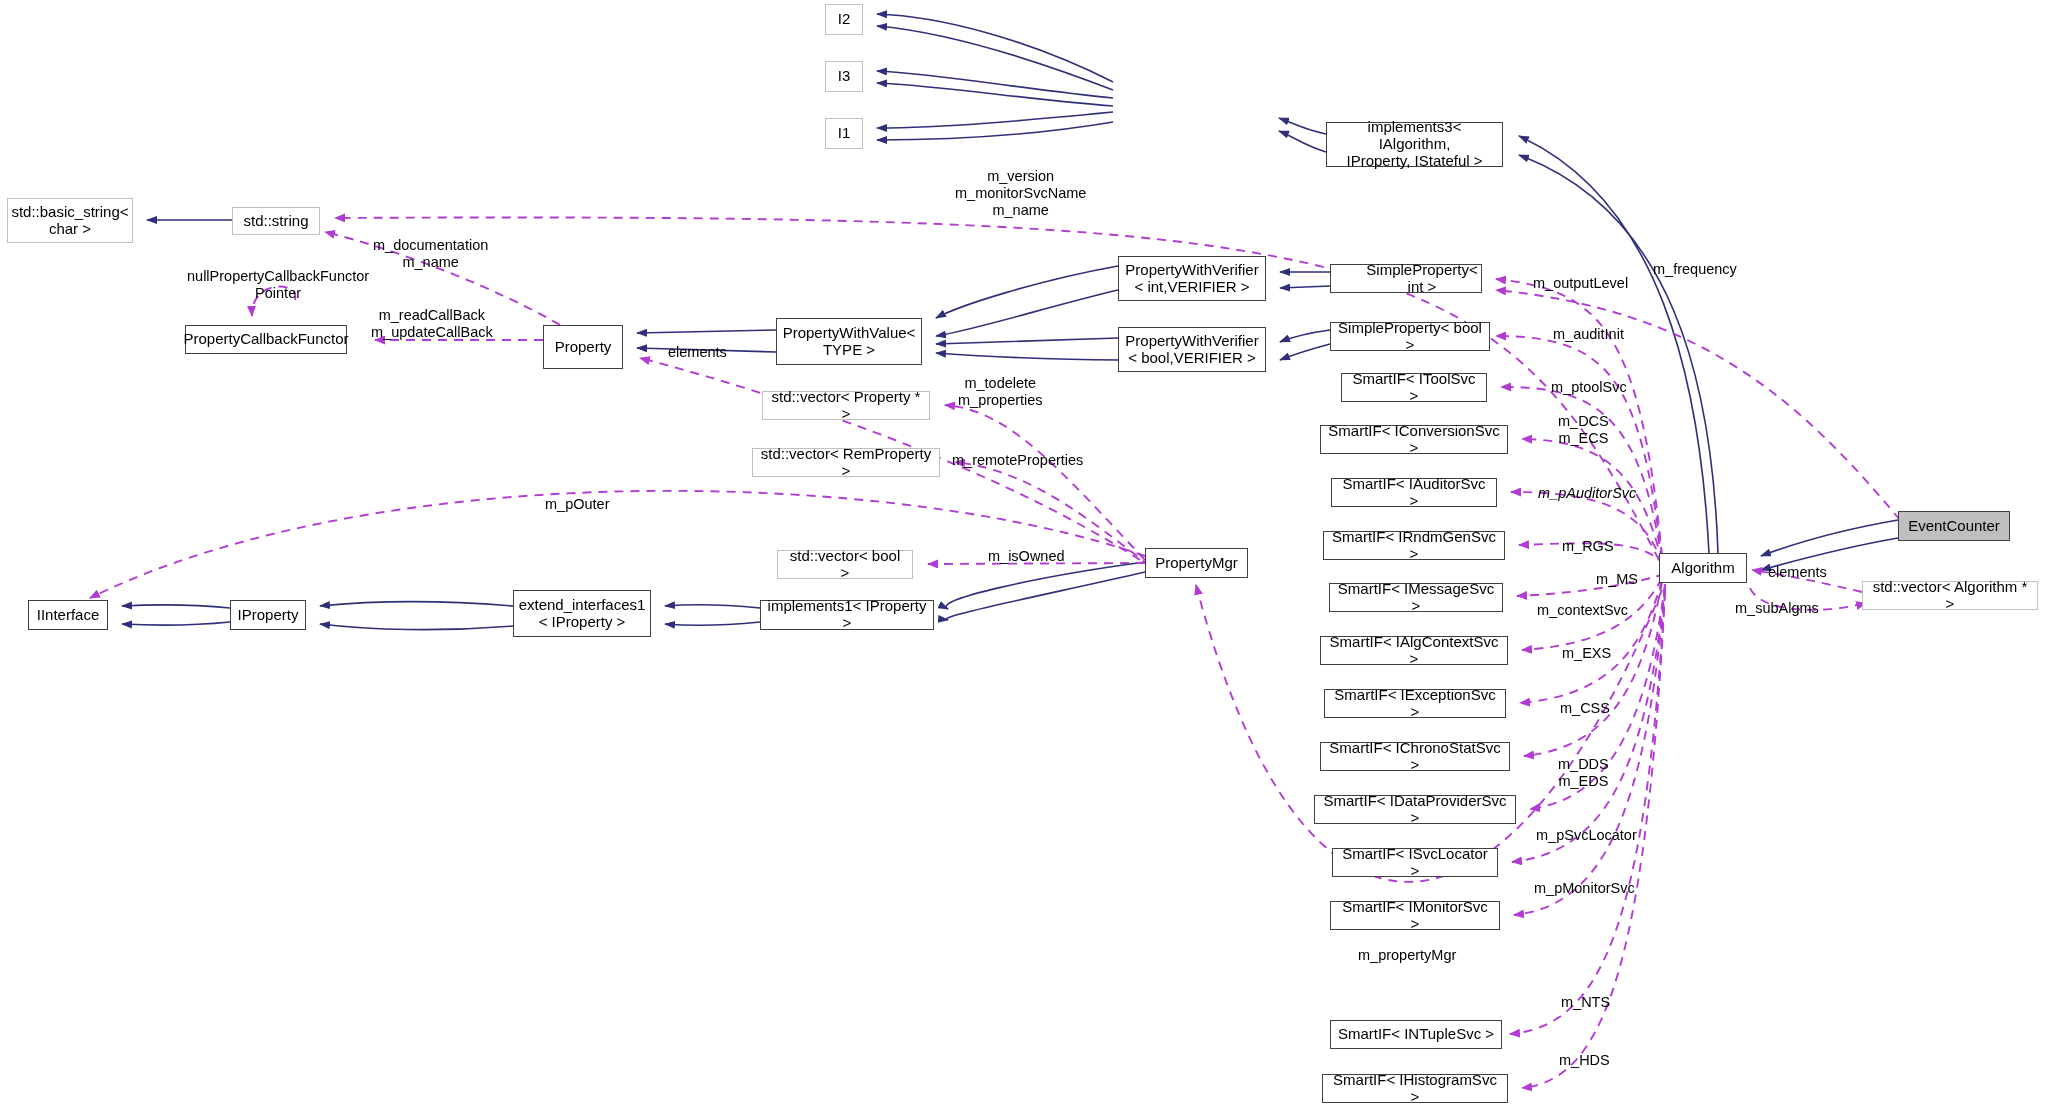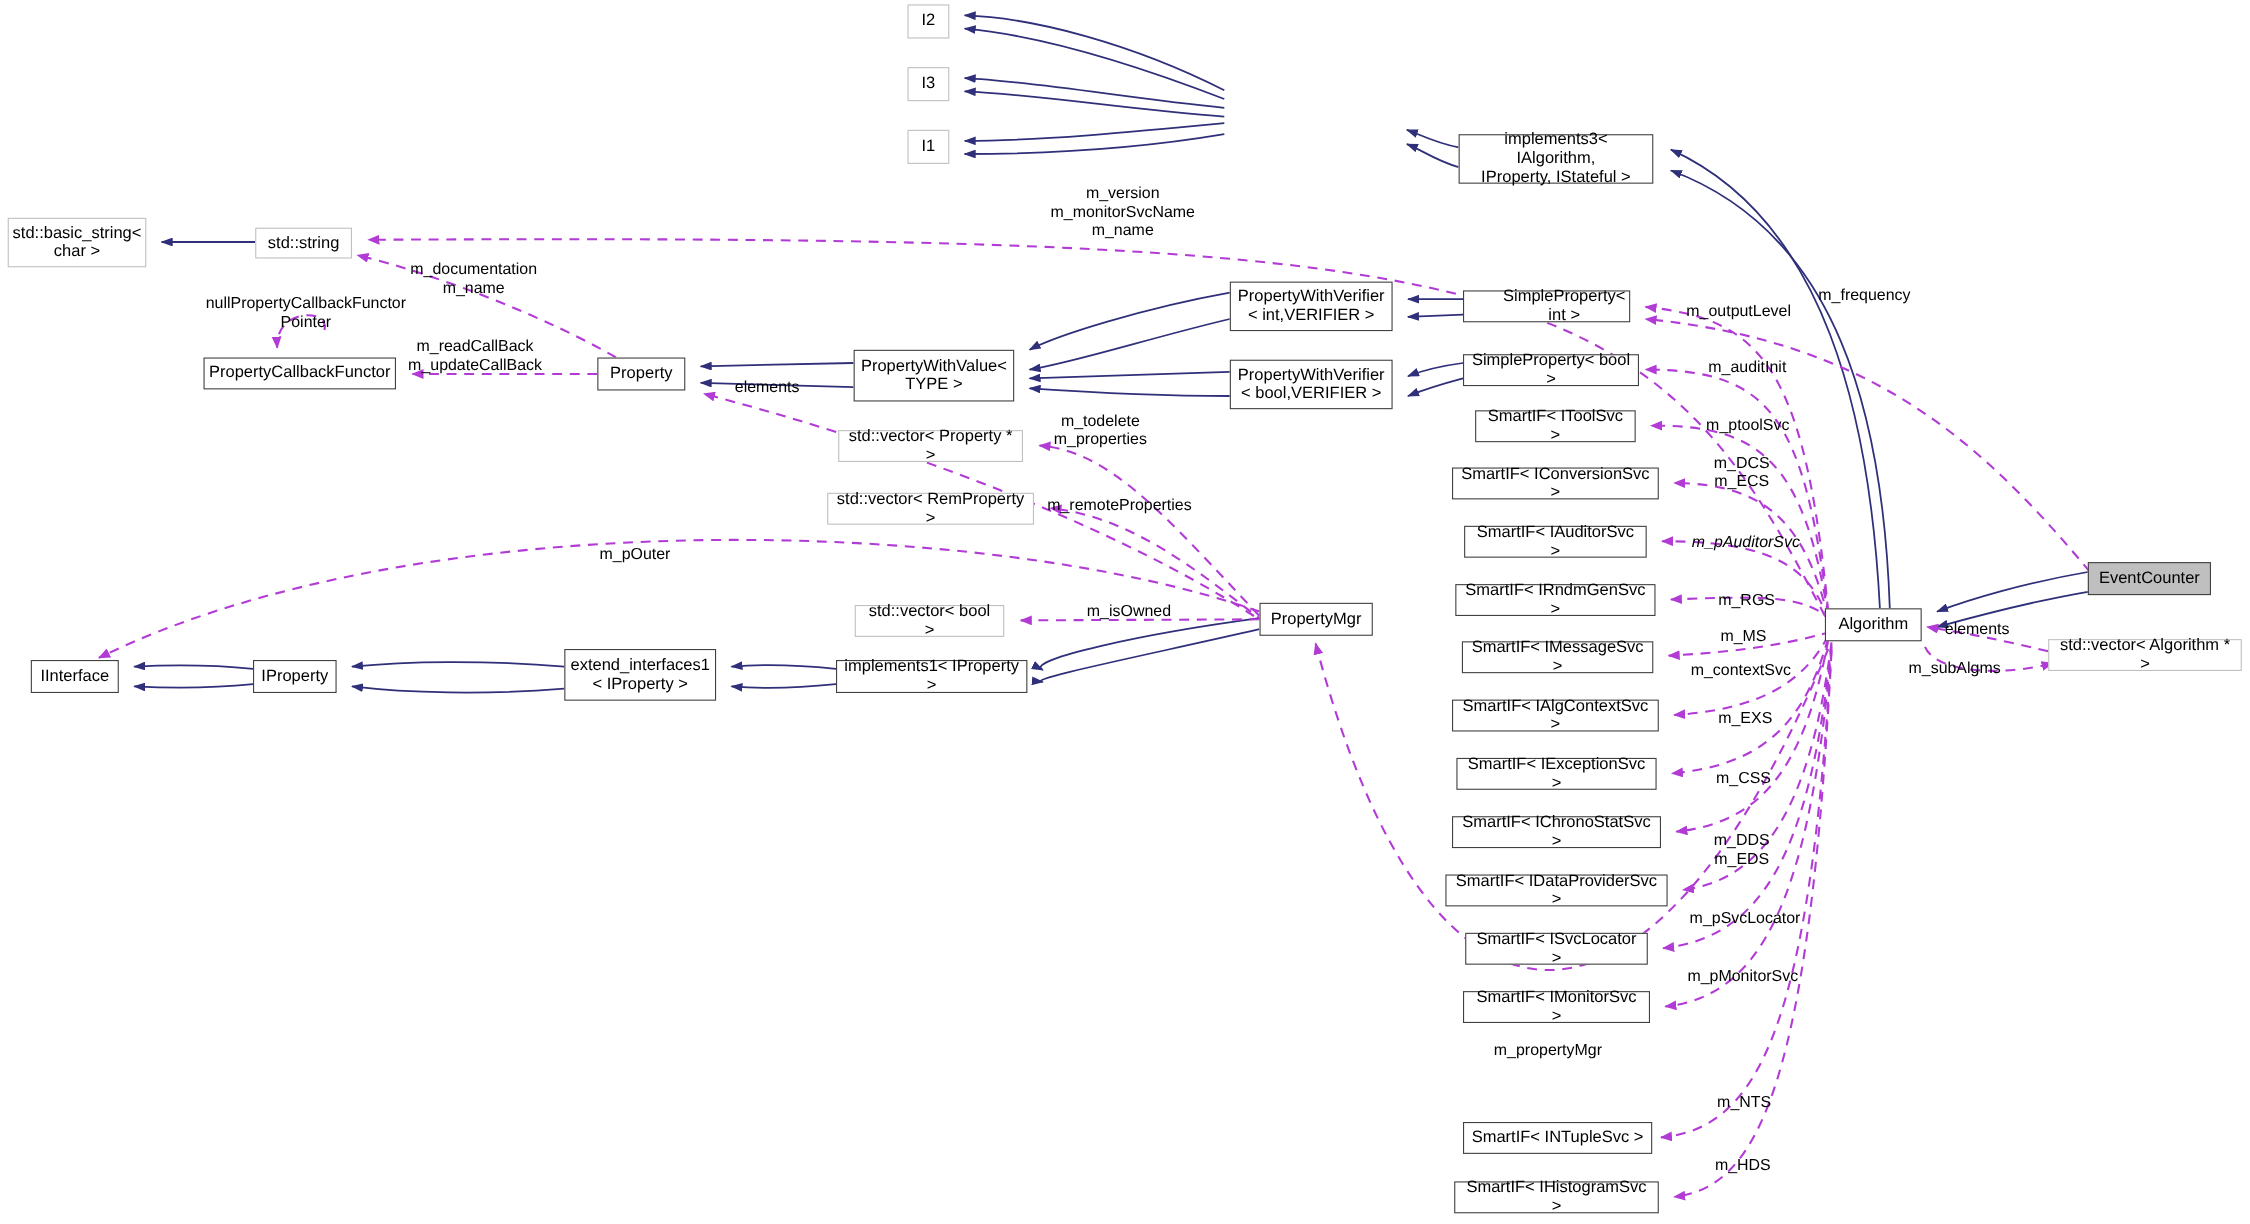--- a/index.html
+++ b/index.html
@@ -172,22 +172,22 @@
 
   <div class="node weak" style="left:825px;top:4px;width:38px;height:31px;">I2</div>
   <div class="node weak" style="left:825px;top:61px;width:38px;height:31px;">I3</div>
   <div class="node weak" style="left:825px;top:118px;width:38px;height:31px;">I1</div>
   <div class="node strong" style="left:1326px;top:122px;width:177px;height:45px;">implements3&lt; IAlgorithm,
 IProperty, IStateful &gt;</div>
 
   <div class="node weak" style="left:7px;top:198px;width:126px;height:45px;">std::basic_string&lt;
 char &gt;</div>
   <div class="node weak" style="left:232px;top:207px;width:88px;height:28px;">std::string</div>
-  <div class="node strong" style="left:185px;top:325px;width:175px;height:29px;">PropertyCallbackFunctor</div>
-  <div class="node strong" style="left:543px;top:325px;width:80px;height:30px;">Property</div>
+  <div class="node strong" style="left:185px;top:325px;width:162px;height:29px;">PropertyCallbackFunctor</div>
+  <div class="node strong" style="left:543px;top:325px;width:80px;height:44px;">Property</div>
   <div class="node strong" style="left:776px;top:318px;width:146px;height:47px;">PropertyWithValue&lt;
 TYPE &gt;</div>
   <div class="node strong" style="left:1118px;top:256px;width:148px;height:45px;">PropertyWithVerifier
 &lt; int,VERIFIER &gt;</div>
   <div class="node strong" style="left:1118px;top:327px;width:148px;height:45px;">PropertyWithVerifier
 &lt; bool,VERIFIER &gt;</div>
   <div class="node strong" style="left:1330px;top:264px;width:152px;height:29px;padding-left:38px;">SimpleProperty&lt; int &gt;</div>
   <div class="node strong" style="left:1330px;top:322px;width:160px;height:29px;">SimpleProperty&lt; bool &gt;</div>
   <div class="node weak" style="left:762px;top:391px;width:168px;height:29px;">std::vector&lt; Property * &gt;</div>
   <div class="node weak" style="left:752px;top:448px;width:188px;height:29px;">std::vector&lt; RemProperty &gt;</div>
@@ -228,21 +228,21 @@
   <div class="edge-label" style="left:371px;top:307px;">m_readCallBack
 m_updateCallBack</div>
   <div class="edge-label" style="left:668px;top:344px;">elements</div>
   <div class="edge-label" style="left:1533px;top:275px;">m_outputLevel</div>
   <div class="edge-label" style="left:1553px;top:326px;">m_auditInit</div>
   <div class="edge-label" style="left:1551px;top:379px;">m_ptoolSvc</div>
   <div class="edge-label" style="left:1558px;top:413px;">m_DCS
 m_ECS</div>
   <div class="edge-label" style="left:1538px;top:485px;font-style:italic;">m_pAuditorSvc</div>
   <div class="edge-label" style="left:1562px;top:538px;">m_RGS</div>
-  <div class="edge-label" style="left:1564px;top:571px;">m_MS</div>
+  <div class="edge-label" style="left:1596px;top:571px;">m_MS</div>
   <div class="edge-label" style="left:1537px;top:602px;">m_contextSvc</div>
   <div class="edge-label" style="left:1562px;top:645px;">m_EXS</div>
   <div class="edge-label" style="left:1560px;top:700px;">m_CSS</div>
   <div class="edge-label" style="left:1558px;top:756px;">m_DDS
 m_EDS</div>
   <div class="edge-label" style="left:1536px;top:827px;">m_pSvcLocator</div>
   <div class="edge-label" style="left:1534px;top:880px;">m_pMonitorSvc</div>
   <div class="edge-label" style="left:1358px;top:947px;">m_propertyMgr</div>
   <div class="edge-label" style="left:1561px;top:994px;">m_NTS</div>
   <div class="edge-label" style="left:1559px;top:1052px;">m_HDS</div>

